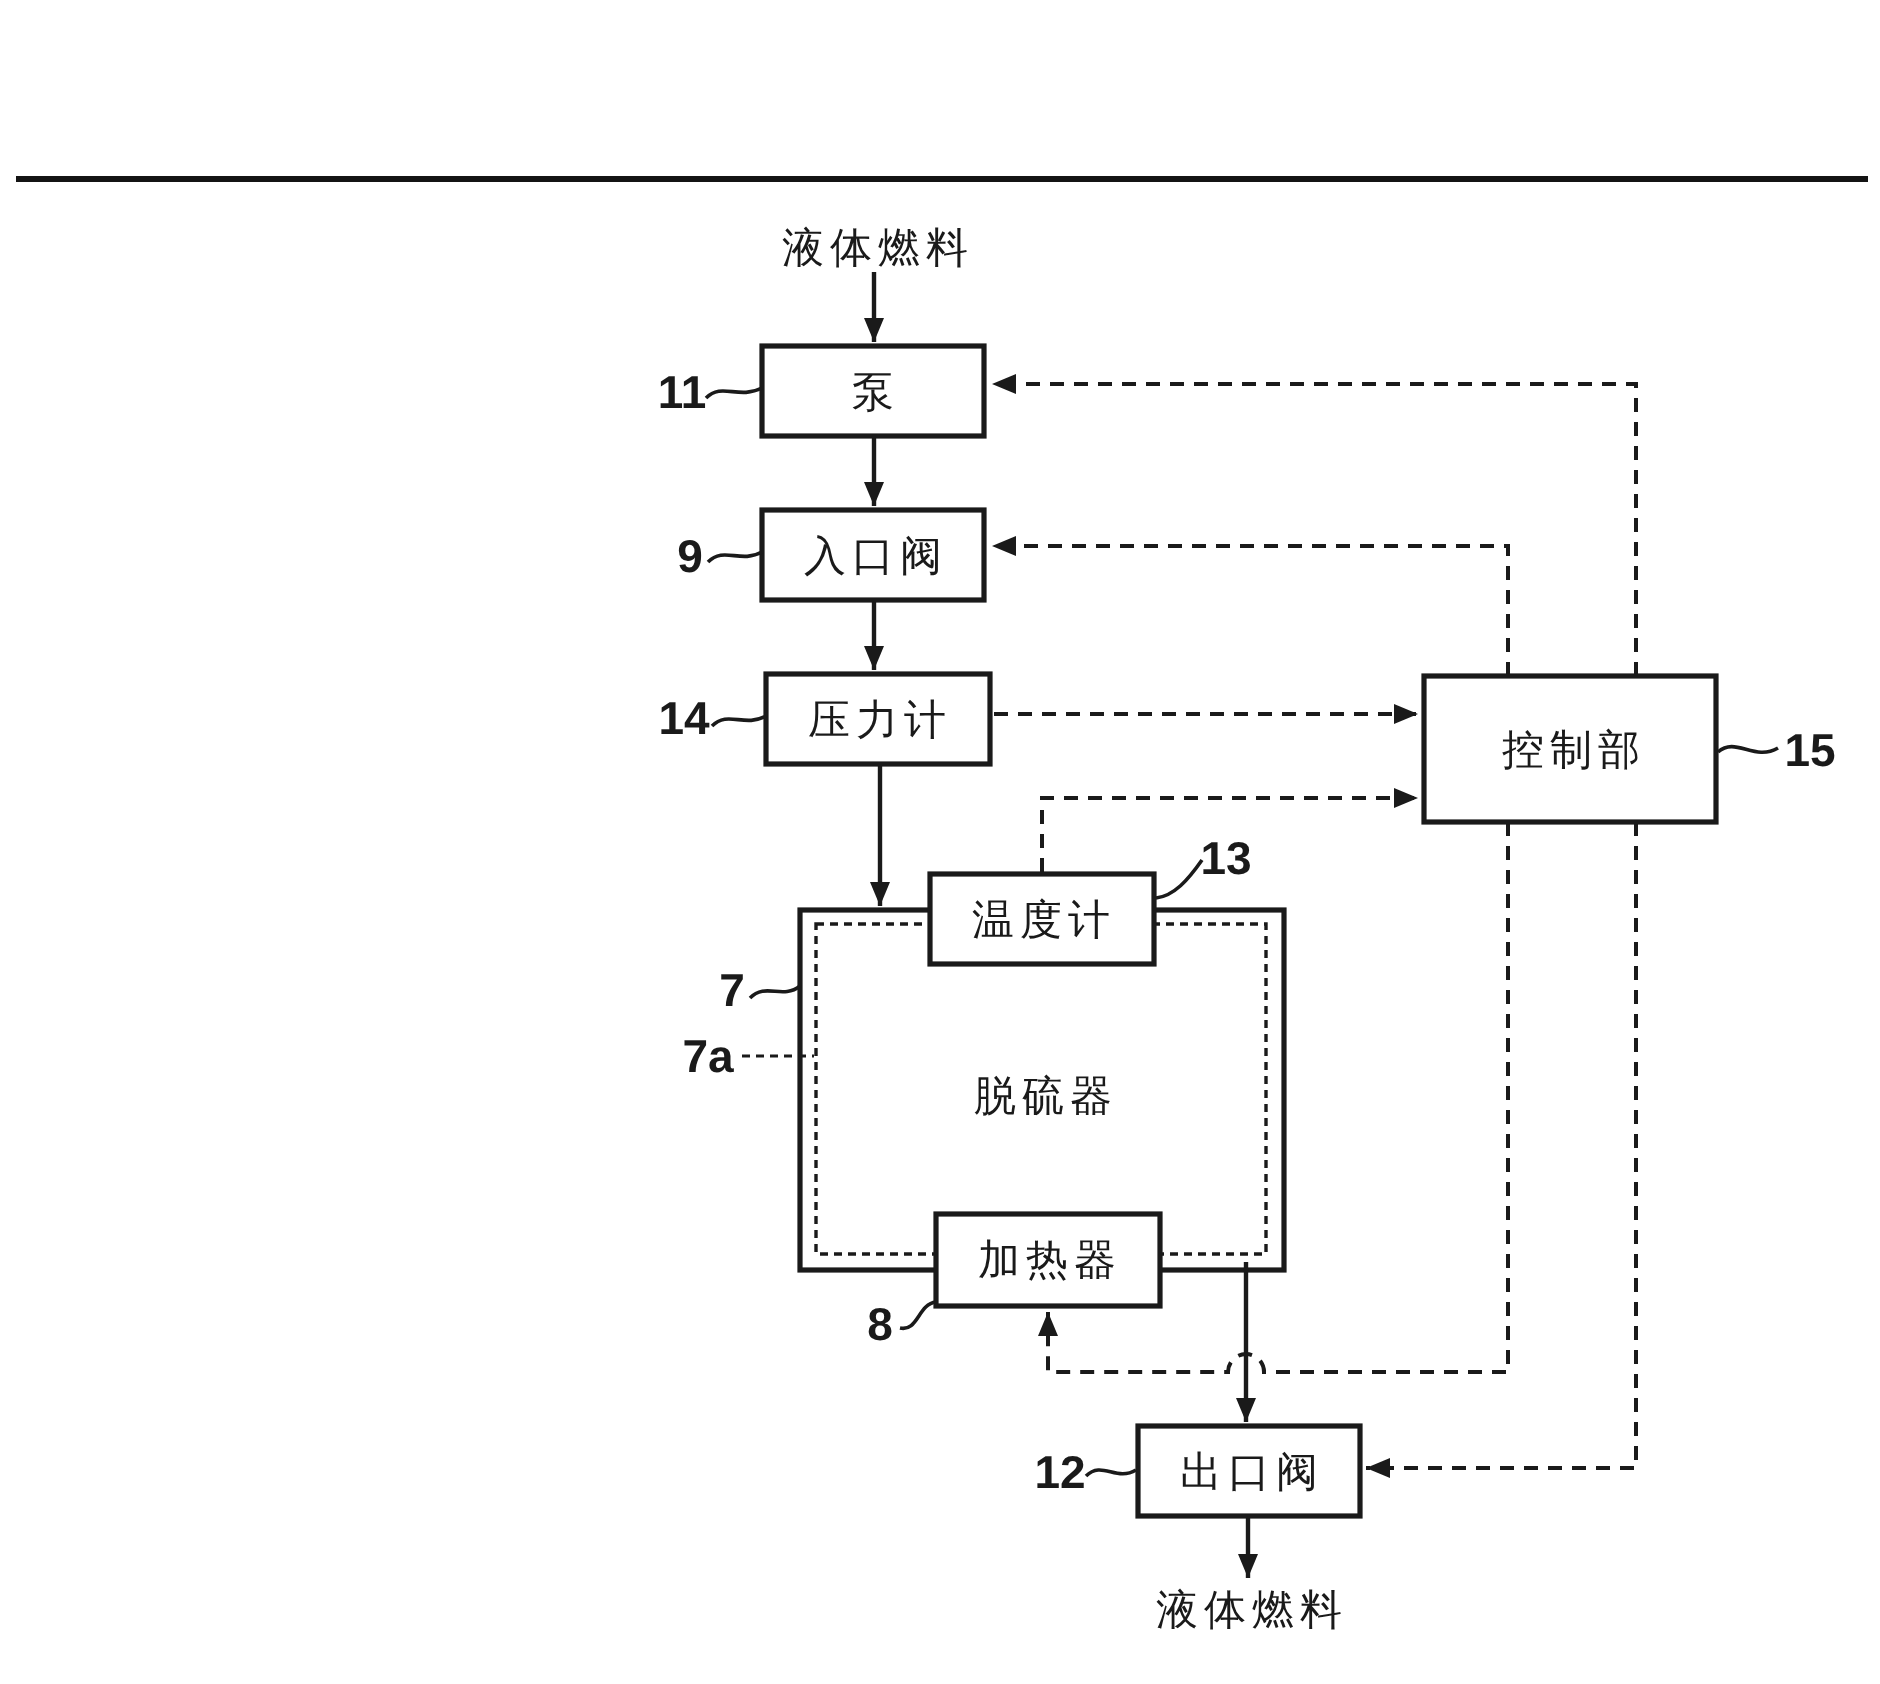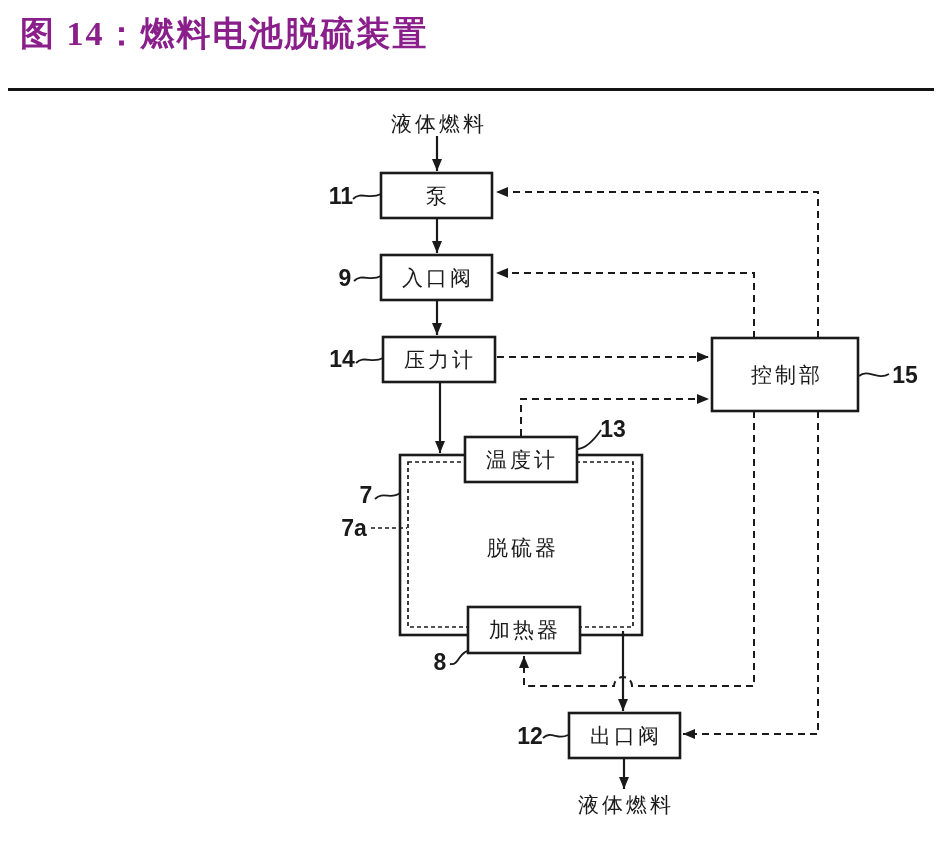--- a/index.html
+++ b/index.html
@@ -86,21 +86,20 @@
     font-size: 23px;
     font-weight: bold;
     fill: #1a1a1a;
   }
 </style>
 </head>
 <body>
 
 <div class="page">
 
-  <div class="fig-title">图 14：燃料电池脱硫装置</div>
   <div class="title-rule"></div>
 
   <svg class="diagram" viewBox="0 0 940 842">
     <defs>
       <marker id="arrow" viewBox="0 0 12 10" refX="12" refY="5" markerWidth="12" markerHeight="10" markerUnits="userSpaceOnUse" orient="auto">
         <path d="M0,0 L12,5 L0,10 Z" fill="#1a1a1a"></path>
       </marker>
     </defs>
 
     <g>

